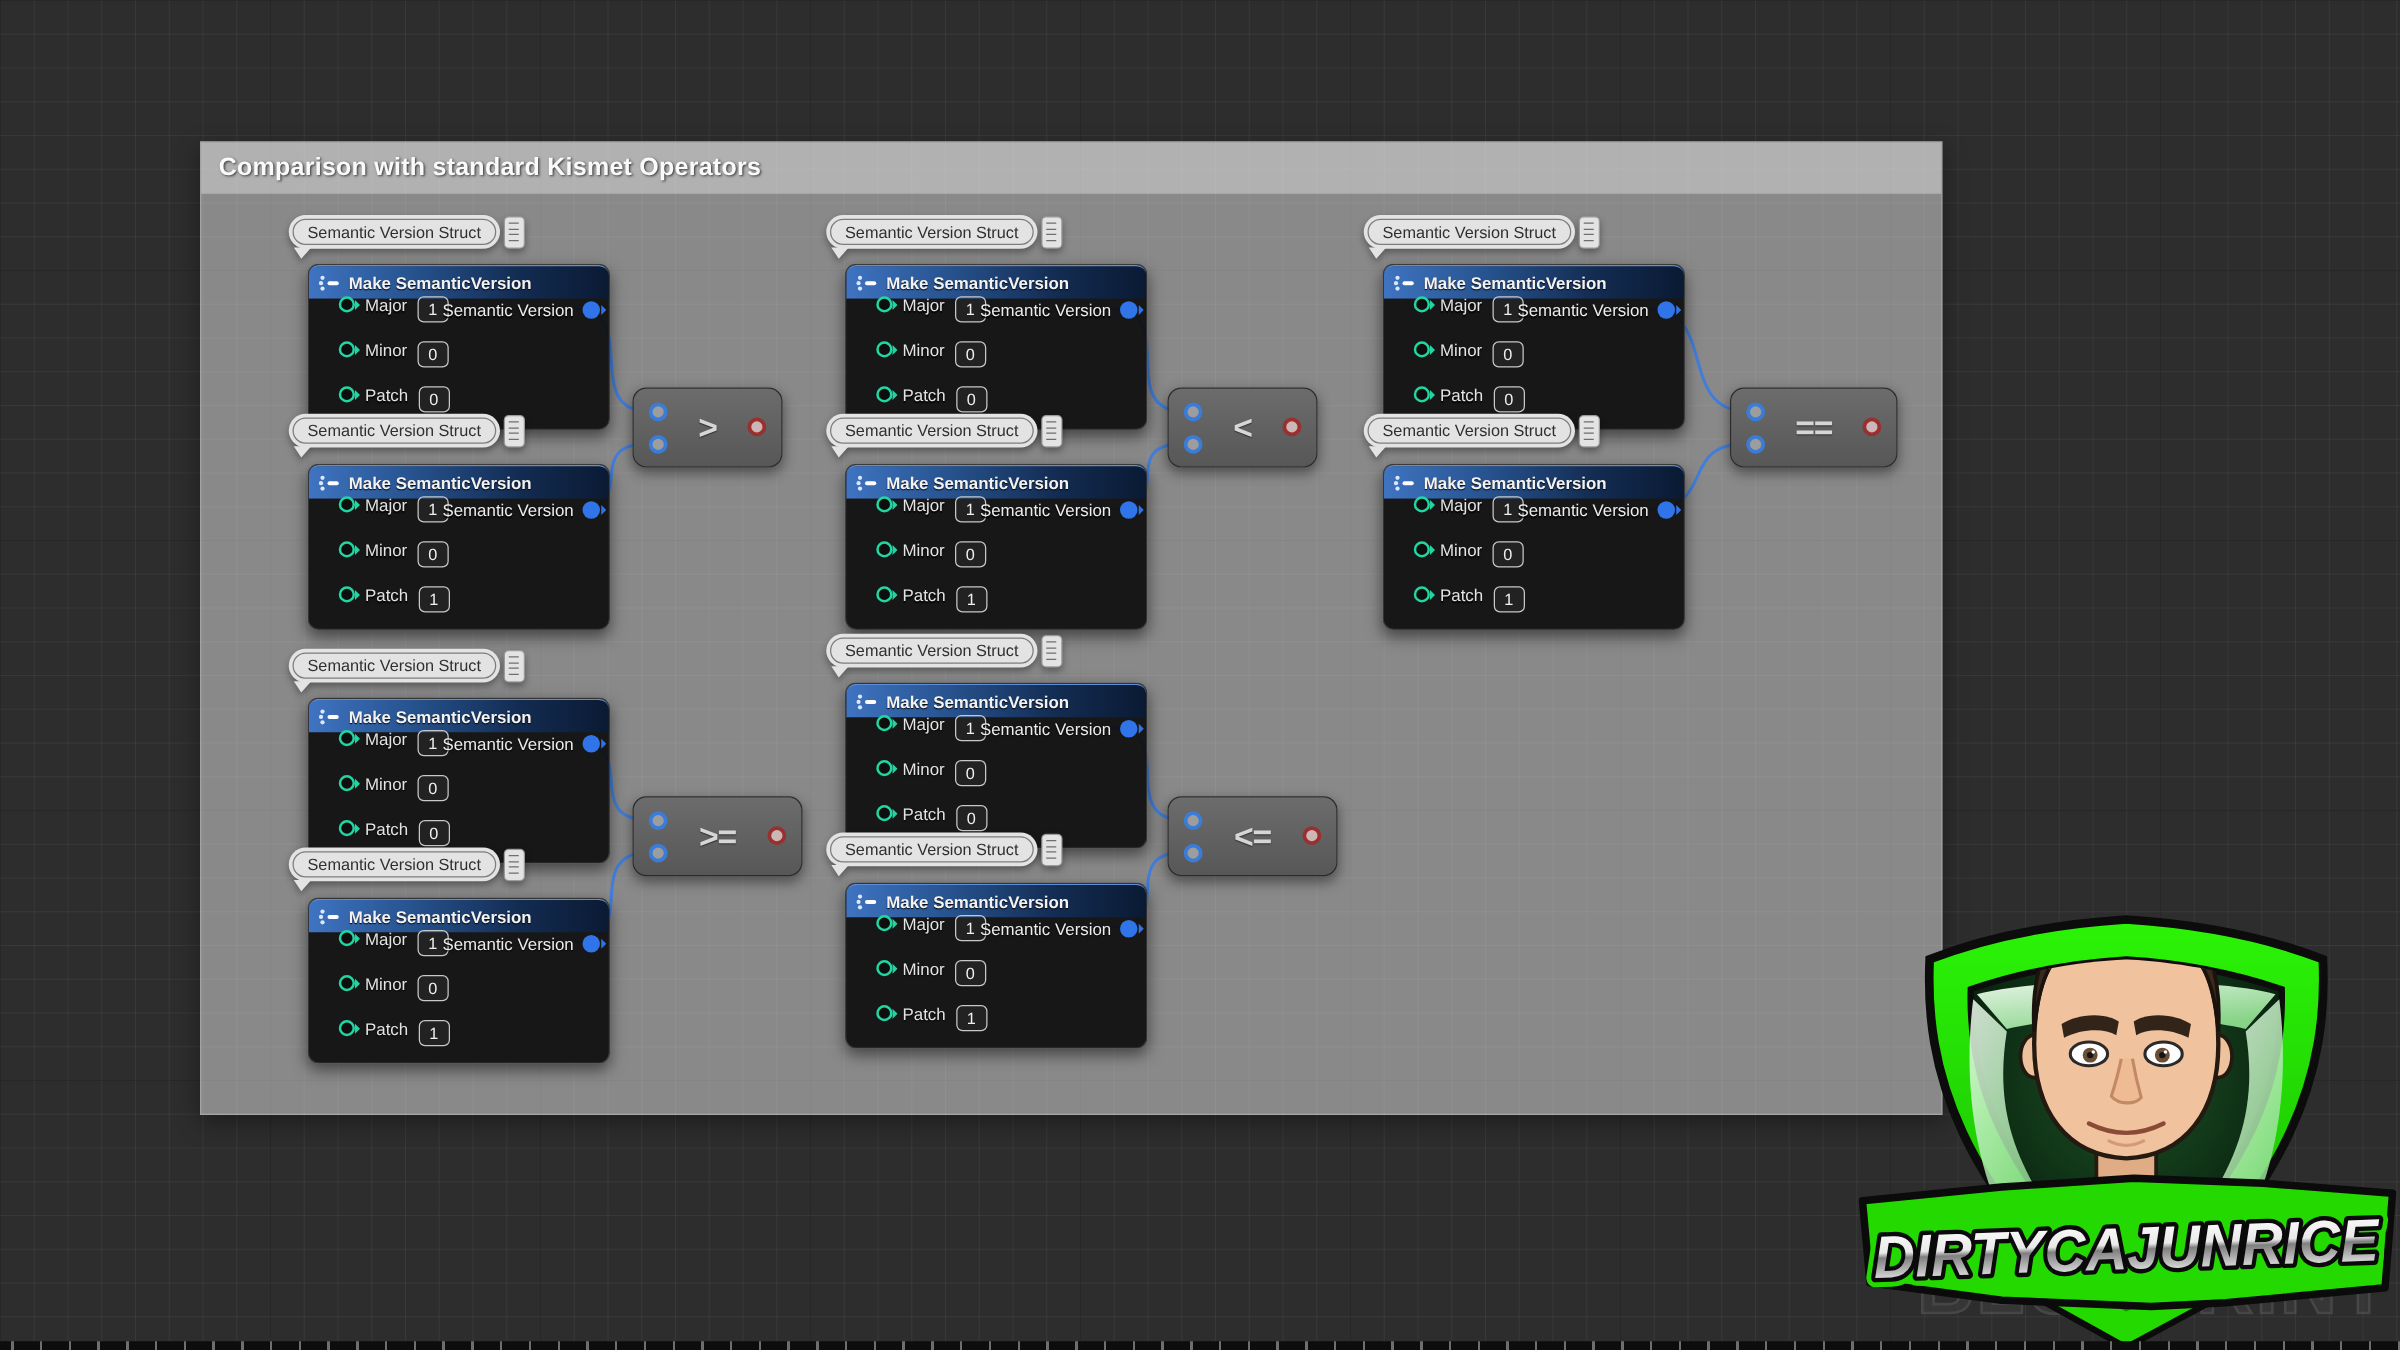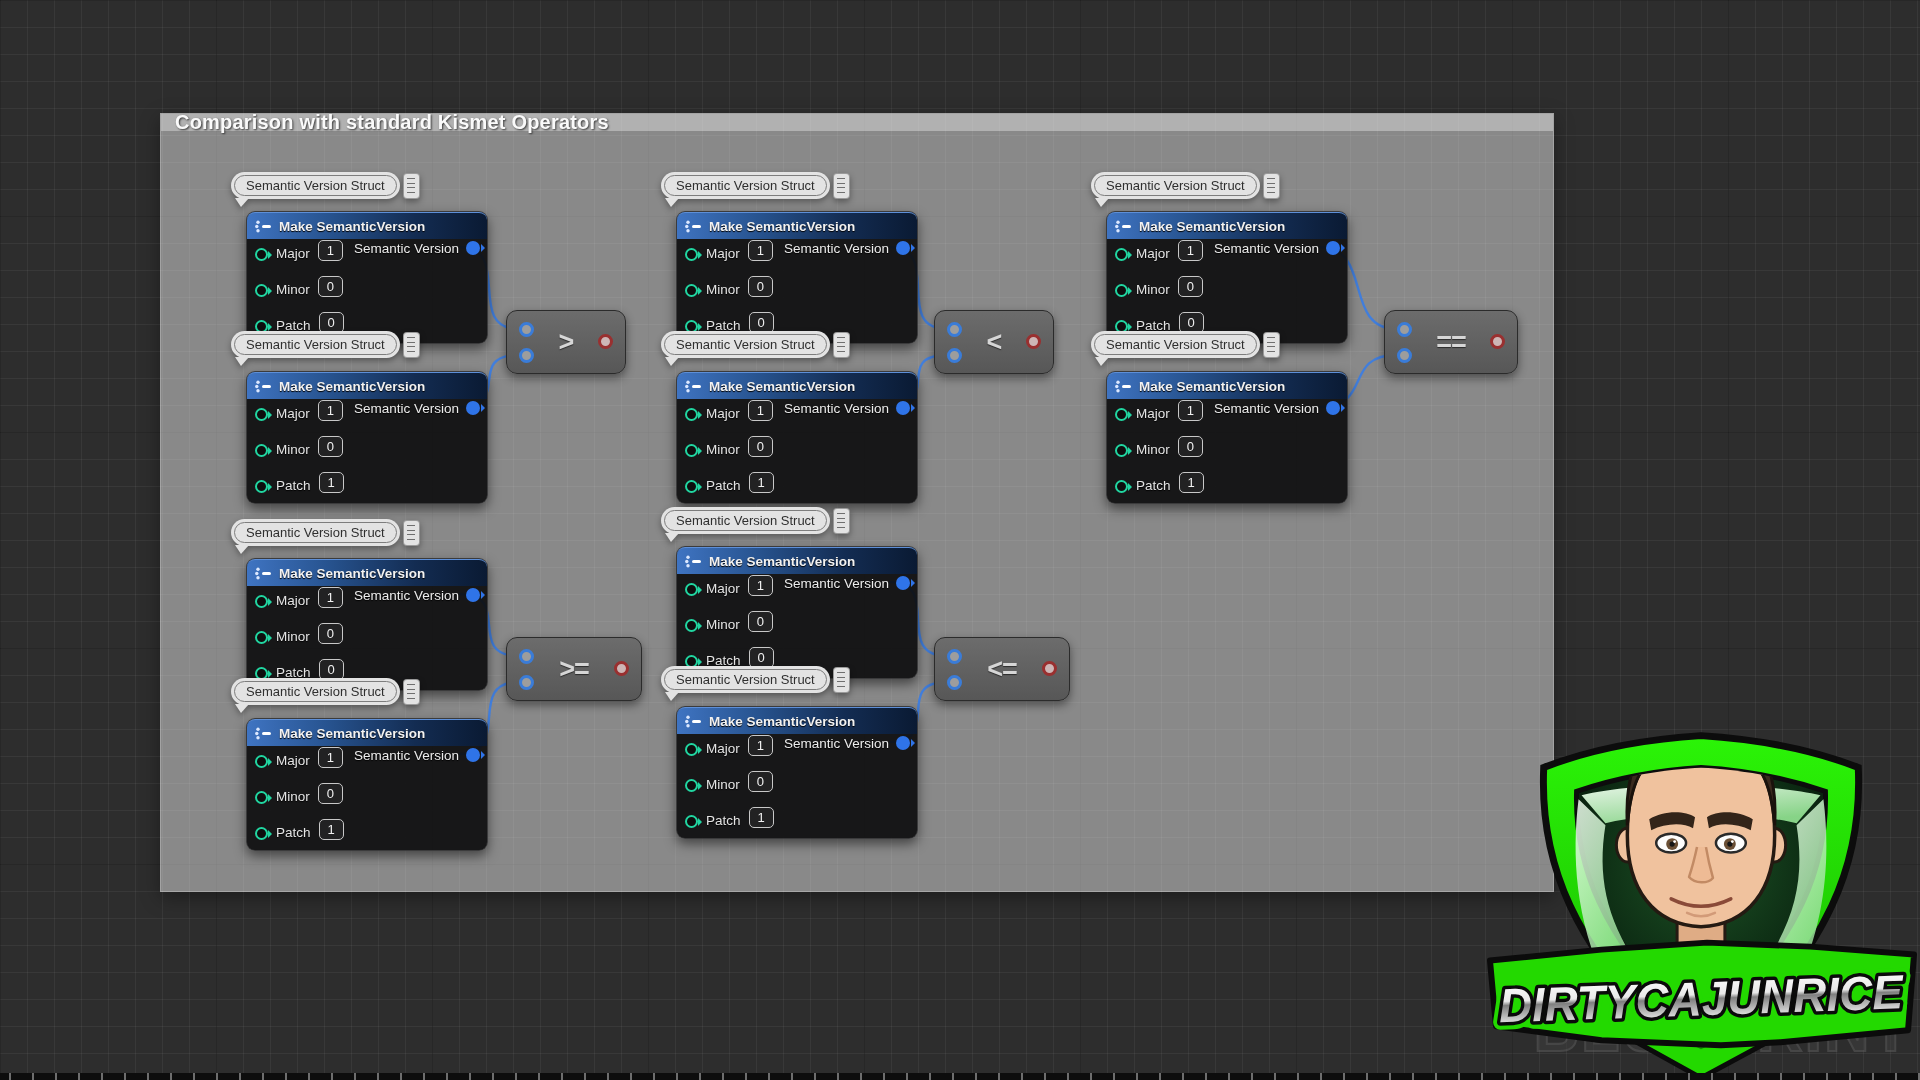--- a/index.html
+++ b/index.html
@@ -10,40 +10,40 @@
           linear-gradient(rgba(0,0,0,.30) 1px, transparent 1px),
           linear-gradient(90deg, rgba(0,0,0,.30) 1px, transparent 1px),
           linear-gradient(rgba(255,255,255,.05) 1px, transparent 1px),
           linear-gradient(90deg, rgba(255,255,255,.05) 1px, transparent 1px);
         background-size:216px 216px,216px 216px,27px 27px,27px 27px;}
 
   
   .comment-box{position:absolute;left:160px;top:113px;width:1392px;height:777px;
                background:rgba(255,255,255,.44);border:1px solid rgba(255,255,255,.22);
                box-shadow:0 6px 18px rgba(0,0,0,.35);z-index:1;}
-  .comment-title{position:absolute;left:0;top:0;right:0;height:17px;
+  .comment-title{position:absolute;left:0;top:0;right:0;height:41px;
                background:rgba(255,255,255,.34);display:flex;align-items:center;
                padding-left:14px;box-sizing:border-box;
                font-size:20px;font-weight:bold;color:#fafafa;
                text-shadow:1px 1px 2px rgba(40,40,40,.85);letter-spacing:.2px;}
 
   
   #wires{position:absolute;left:0;top:0;z-index:4;pointer-events:none;}
   #wires path{pointer-events:stroke;}
 
   
   .unode{position:absolute;width:240px;height:131px;z-index:5;
          background:rgba(14,14,15,.93);border:1px solid rgba(130,130,130,.35);
          border-radius:9px;box-shadow:0 5px 12px rgba(0,0,0,.5);margin-left:24px;}
   .unode-header{position:absolute;left:0;top:0;right:0;height:27px;border-radius:8px 8px 0 0;
          background:linear-gradient(90deg,#3f74c2 0%,#27538f 34%,#132c52 70%,#0a1a33 100%);
          border-top:1px solid #5d8fd8;display:flex;align-items:center;gap:7px;
          padding-left:8px;box-sizing:border-box;}
   .unode-title{font-size:13.5px;font-weight:bold;color:#f2f2f2;text-shadow:0 1px 1px #000;}
-  .pin-row{position:absolute;left:8px;height:24px;display:flex;align-items:flex-end;gap:8px;}
+  .pin-row{position:absolute;left:24px;height:24px;display:flex;align-items:flex-start;gap:8px;}
   .pin-label{font-size:13.5px;color:#e4e4e4;text-shadow:0 1px 1px #000;}
   .valbox{min-width:13px;padding:1px 5px;height:17px;line-height:17px;
           border:1.5px solid #c8c8c8;border-radius:5px;color:#f0f0f0;font-size:13px;
           text-align:center;background:rgba(255,255,255,.05);}
   .pin-int{position:relative;width:9px;height:9px;border-radius:50%;
            border:2.5px solid var(--int-pin,#21d6a1);background:#0e0e0e;flex:0 0 auto;}
   .pin-int::after{content:"";position:absolute;right:-6px;top:50%;transform:translateY(-50%);
            border-top:4px solid transparent;border-bottom:4px solid transparent;
            border-left:4px solid var(--int-pin,#21d6a1);}
   .out-row{position:absolute;right:7px;top:24px;height:24px;display:flex;align-items:center;gap:7px;}

